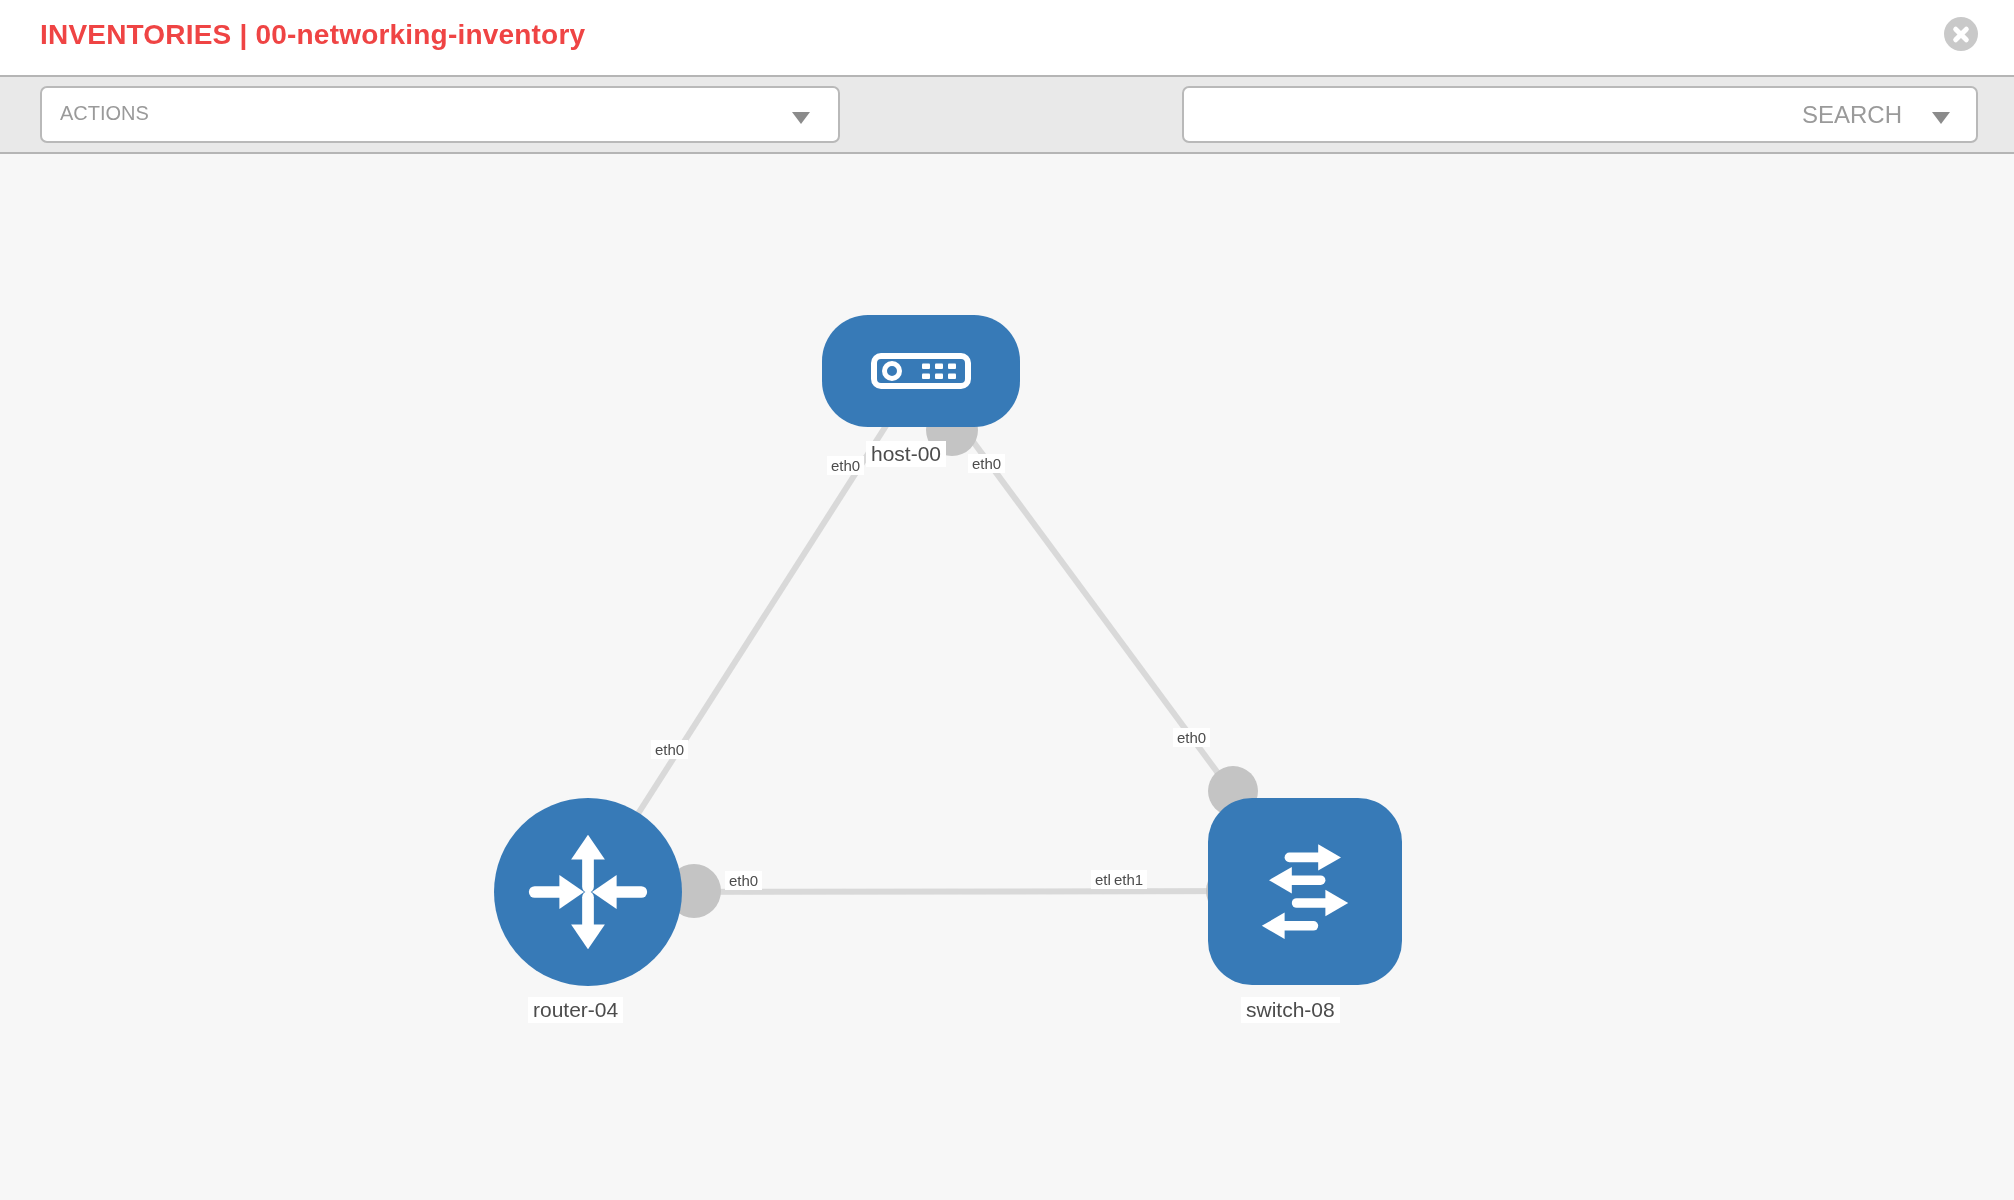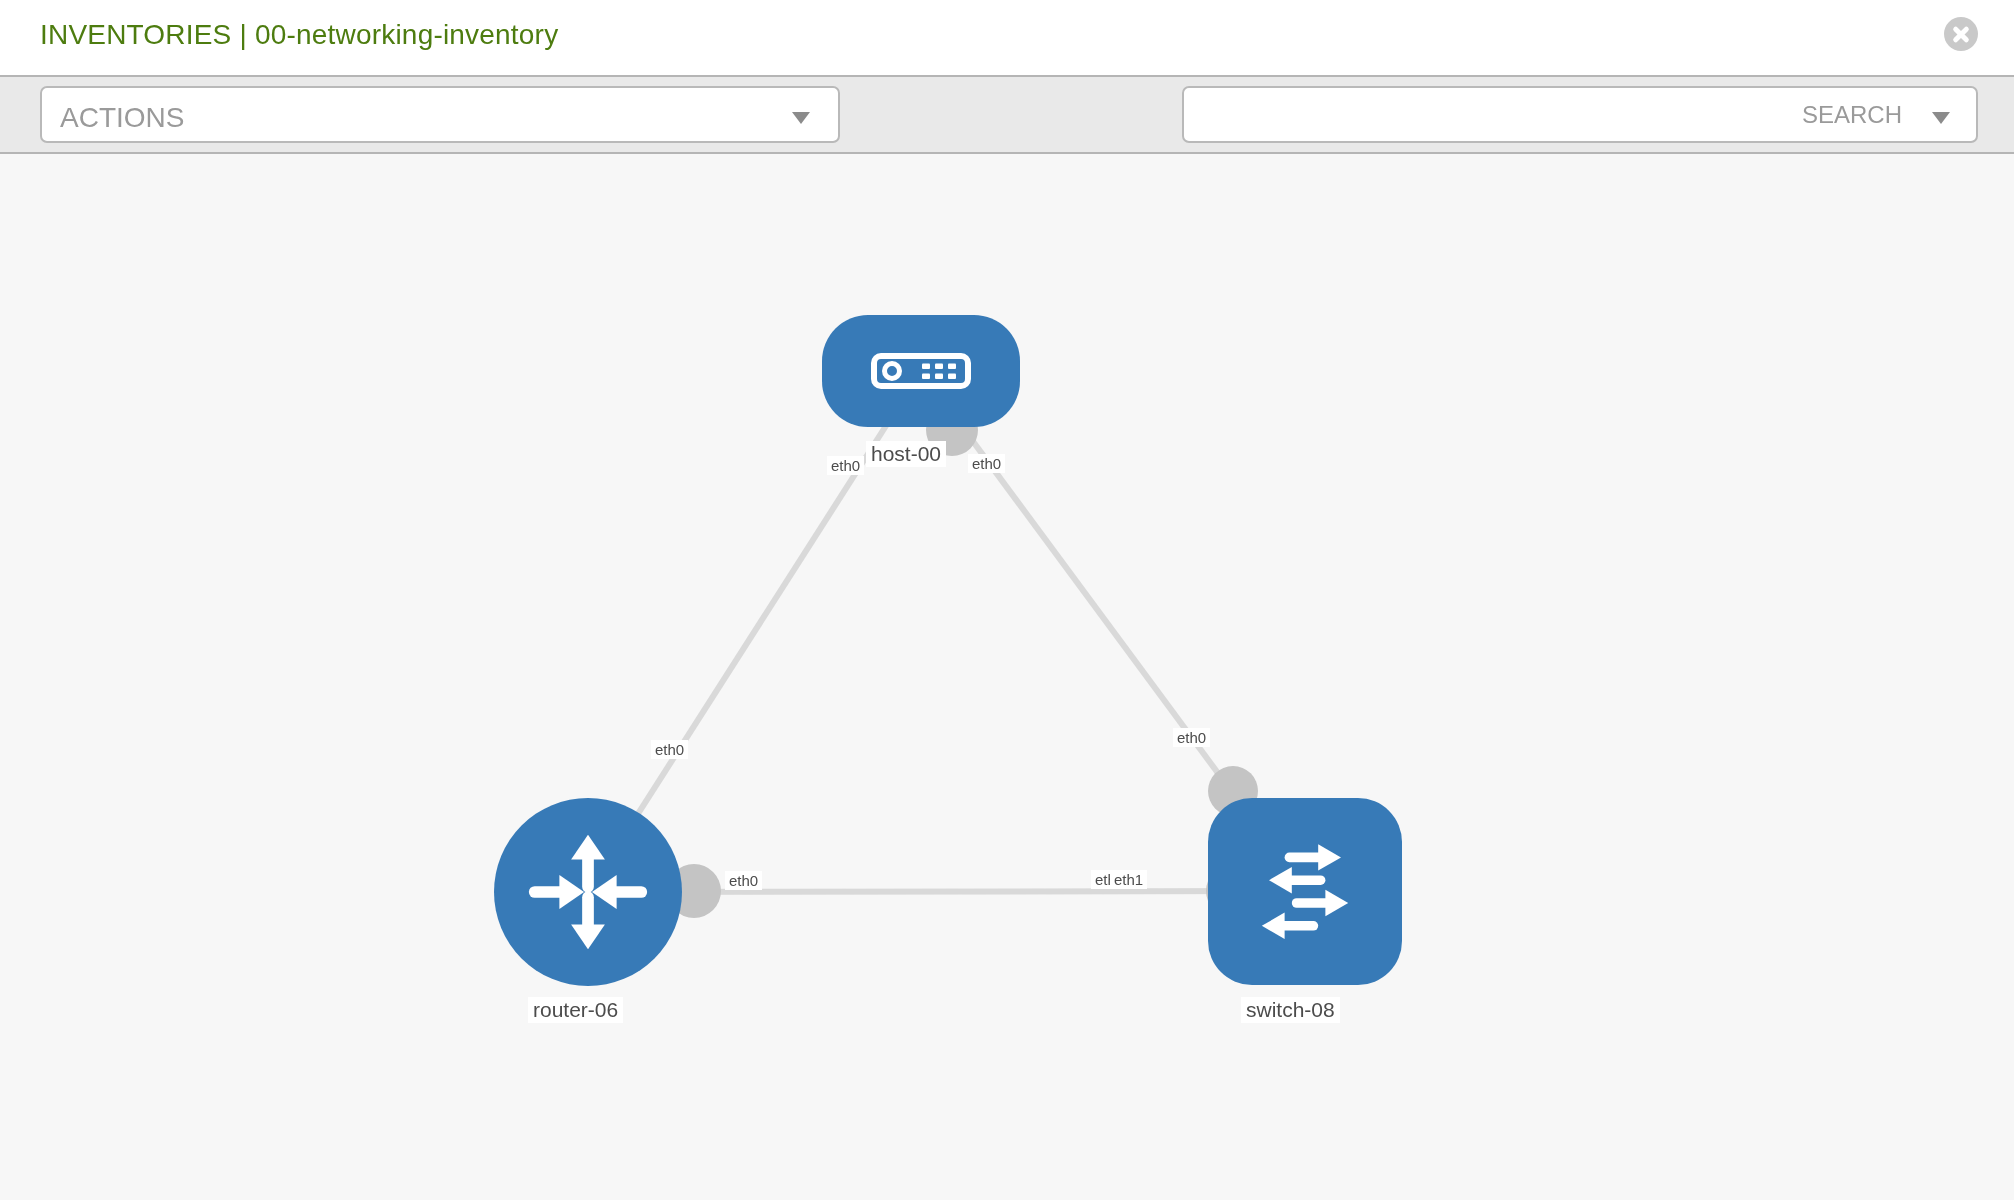--- a/index.html
+++ b/index.html
@@ -7,21 +7,21 @@
   body { font-family:"Liberation Sans", sans-serif; }
   #app {
     position:relative; width:2014px; height:1200px;
     background:#fff; overflow:hidden;
   }
 
   
   .header { position:absolute; left:0; top:0; width:2014px; height:75px; background:#fff; }
   .title {
     position:absolute; left:40px; top:19px;
-    font-size:28px; font-weight:normal; color:#4d7c0f; letter-spacing:0.2px;
+    font-size:28px; font-weight:bold; color:#ef4444; letter-spacing:0.2px;
   }
   .close-btn {
     position:absolute; left:1944px; top:17px; width:34px; height:34px;
     background:#c9c9c9; border-radius:50%; cursor:pointer;
   }
   .close-btn .xbar {
     position:absolute; left:7px; top:14.5px; width:20px; height:5px;
     background:#fff; border-radius:2.5px;
   }
   .close-btn .xbar.a { transform:rotate(45deg); }
@@ -30,21 +30,21 @@
   
   .toolbar {
     position:absolute; left:0; top:75px; width:2014px; height:79px;
     background:#e9e9e9; border-top:2px solid #b5b5b5; border-bottom:2px solid #b5b5b5;
   }
   .select-box {
     position:absolute; top:9px; height:57px; background:#fff;
     border:2px solid #b9b9b9; border-radius:7px;
   }
   .select-box .sel-label {
-    position:absolute; left:18px; top:14px; font-size:28px; color:#9a9a9a;
+    position:absolute; left:18px; top:14px; font-size:20px; color:#9a9a9a;
   }
   .caret-down {
     position:absolute; top:24px; width:0; height:0;
     border-left:9px solid transparent; border-right:9px solid transparent;
     border-top:12px solid #8b8b8b;
   }
   #actions-box { left:40px; width:800px; }
   #actions-box .caret-down { right:28px; }
   #search-box { left:1182px; width:796px; }
   #search-box input {
@@ -180,21 +180,21 @@
           <path d="M20 41 L39 30 V52 Z" stroke="none"></path>
           <line x1="43" y1="60" x2="70" y2="60"></line>
           <path d="M86 60 L67 49 V71 Z" stroke="none"></path>
           <line x1="57" y1="79" x2="30" y2="79"></line>
           <path d="M14 79 L33 68 V90 Z" stroke="none"></path>
         </g>
       </svg>
     </div>
 
     <div class="chip node-label" id="label-host">host-00</div>
-    <div class="chip node-label" id="label-router">router-06</div>
+    <div class="chip node-label" id="label-router">router-04</div>
     <div class="chip node-label" id="label-switch">switch-08</div>
 
     <div class="chip if-label" id="if-host-left">eth0</div>
     <div class="chip if-label" id="if-host-right">eth0</div>
     <div class="chip if-label" id="if-router-upper">eth0</div>
     <div class="chip if-label" id="if-switch-upper">eth0</div>
     <div class="chip if-label" id="if-router-right">eth0</div>
     <div class="chip if-label" id="if-switch-back">eth0</div>
     <div class="chip if-label" id="if-switch-front">eth1</div>
 

